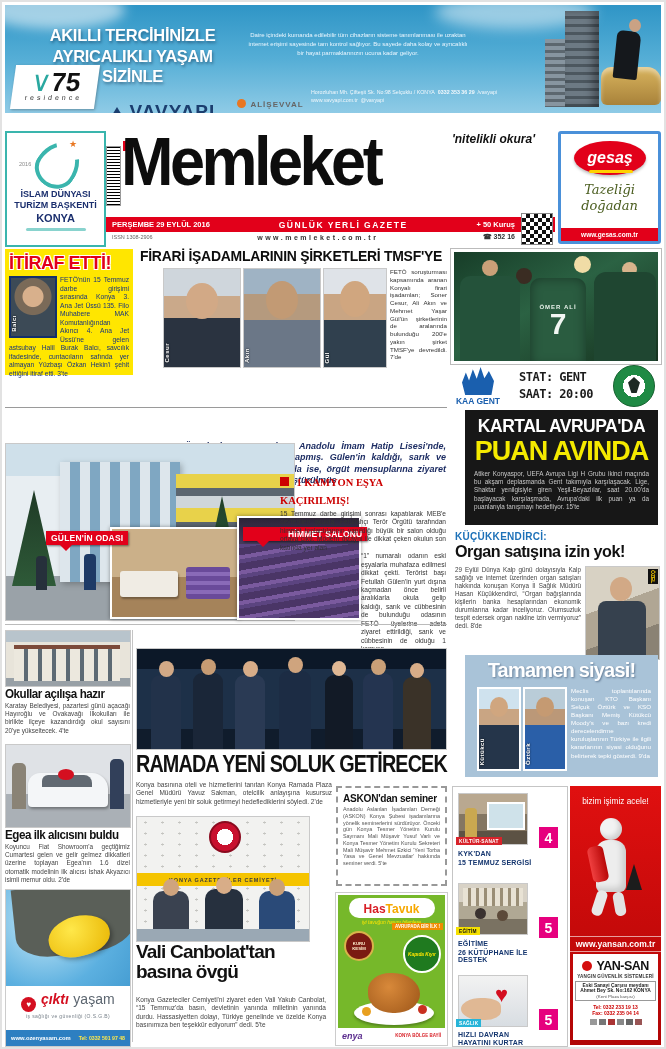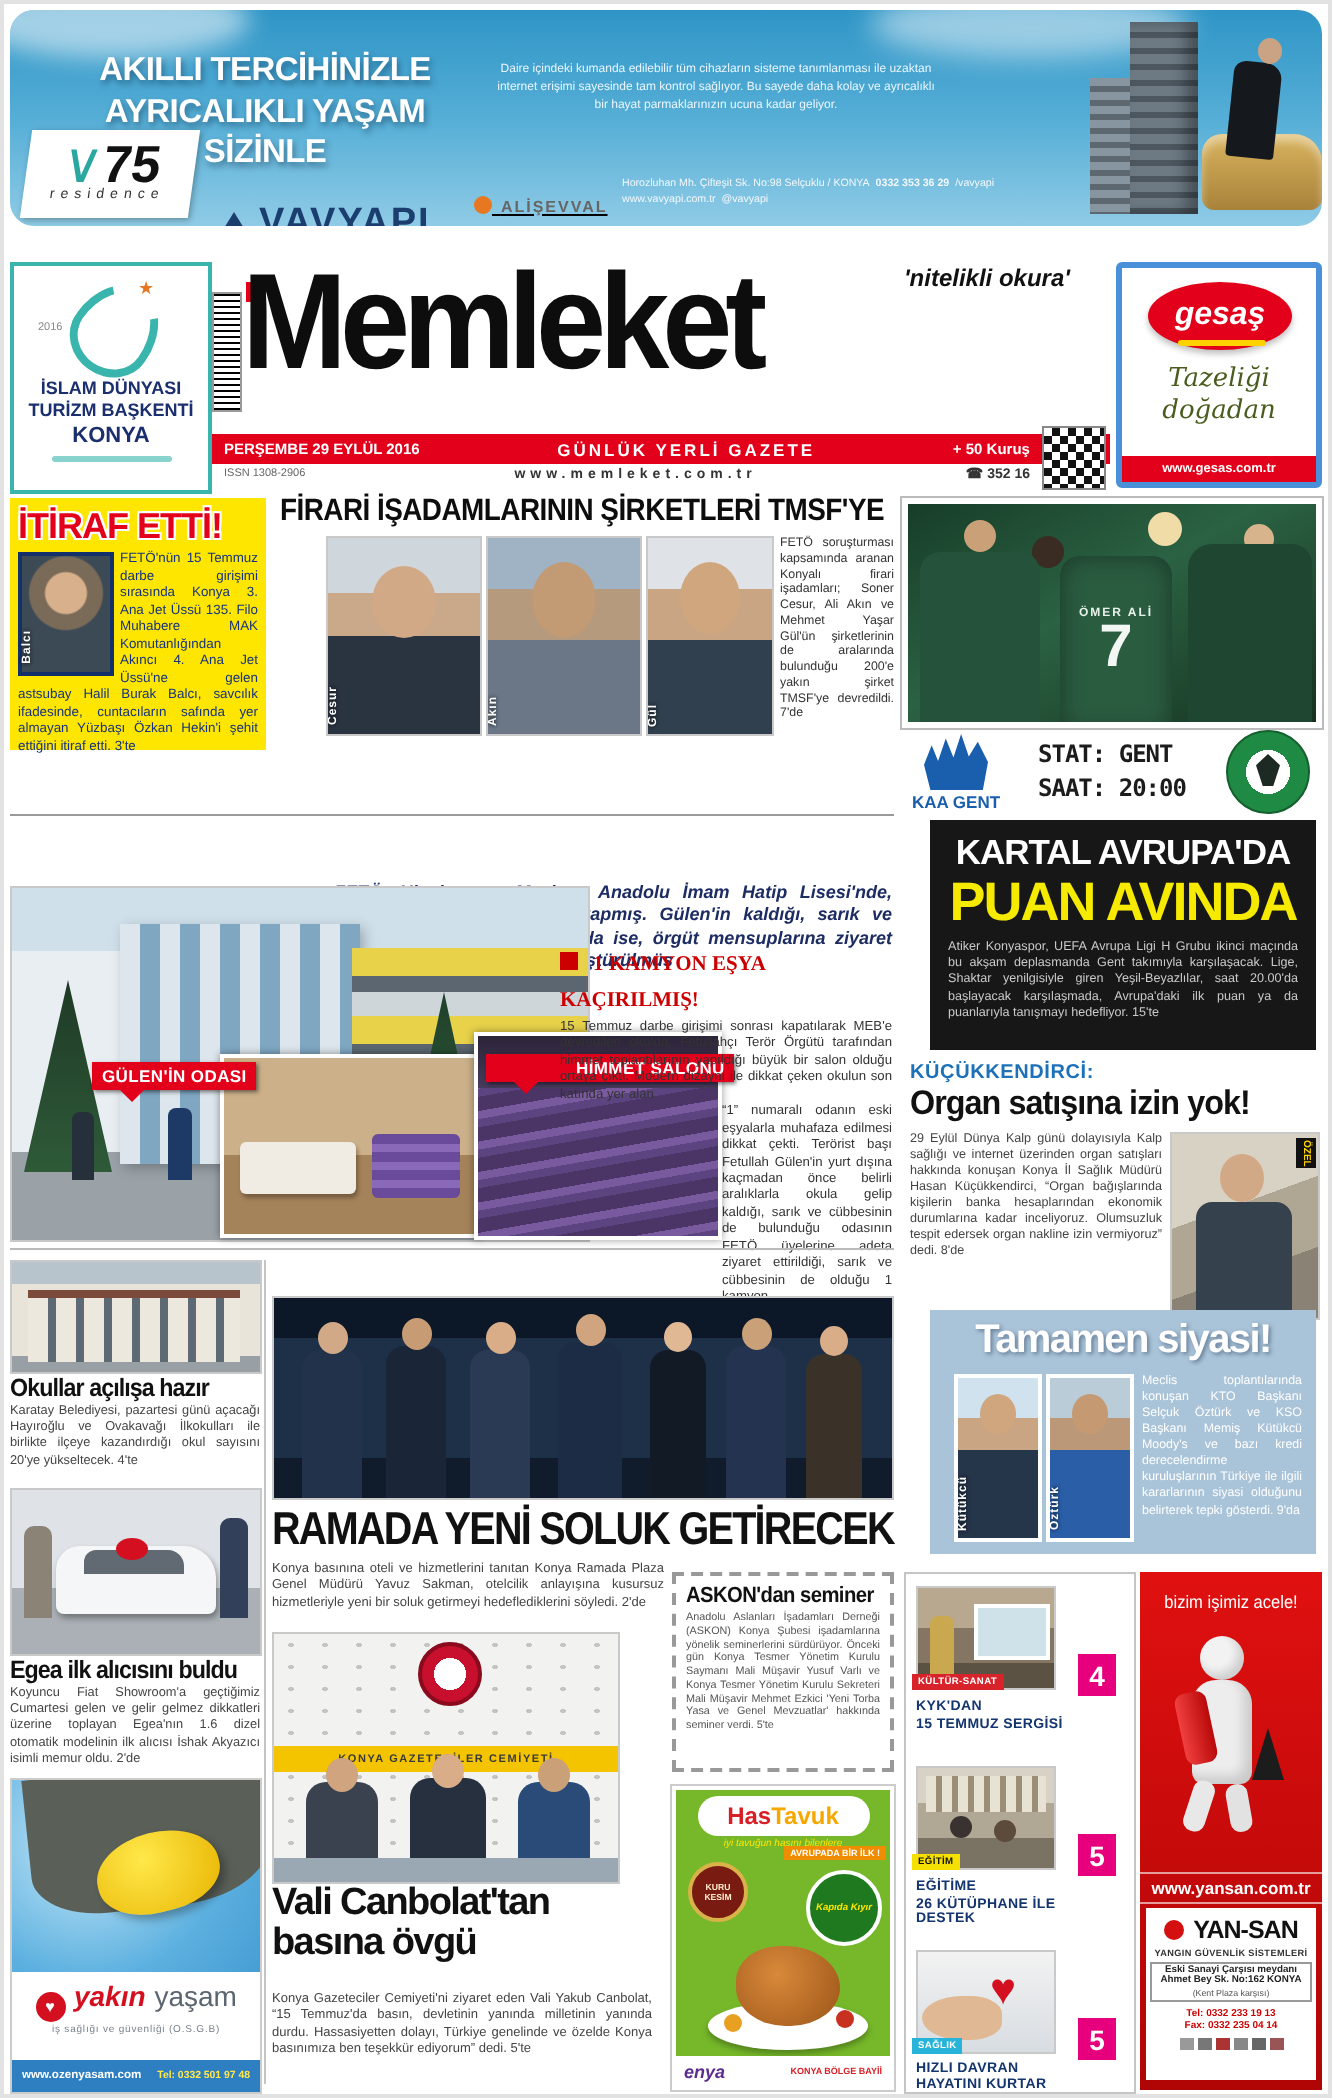--- a/index.html
+++ b/index.html
@@ -20,21 +20,21 @@
   .pgnum{position:absolute;background:#e6007e;color:#fff;font-weight:900;font-size:14px;
          width:19px;height:21px;display:flex;align-items:center;justify-content:center;}
   .badge{position:absolute;font-size:4.8px;font-weight:bold;padding:1.5px 3px;letter-spacing:.2px;}
   .capline{font-size:7px;font-weight:800;color:#14356e;letter-spacing:.2px;}
 </style>
 </head>
 <body>
 
 <div class="page">
 
-  <div class="abs" style="left:5px;top:5px;width:656px;height:108px;background:linear-gradient(180deg,#2f95c6,#55aed6 50%,#8fcbe6);overflow:hidden;border-radius:12px;">
+  <div class="abs" style="left:5px;top:5px;width:656px;height:108px;background:linear-gradient(180deg,#2f95c6,#55aed6 50%,#8fcbe6);overflow:hidden;">
     <div class="abs" style="left:-20px;top:-14px;width:140px;height:38px;background:#fff;opacity:.55;border-radius:50%;filter:blur(6px);"></div>
     <div class="abs" style="left:430px;top:-10px;width:160px;height:34px;background:#fff;opacity:.5;border-radius:50%;filter:blur(7px);"></div>
     <div class="abs" style="left:20px;top:20px;width:215px;text-align:center;color:#fff;font-weight:900;font-size:16.5px;line-height:1.25;text-shadow:1px 2px 3px rgba(0,30,60,.45);letter-spacing:-.3px;">
       <div>AKILLI TERCİHİNİZLE</div>
       <div>AYRICALIKLI YAŞAM SİZİNLE</div>
     </div>
     <div class="abs" style="left:243px;top:26px;width:220px;font-size:6px;line-height:1.5;color:#eaf6ff;text-align:center;">Daire içindeki kumanda edilebilir tüm cihazların sisteme tanımlanması ile uzaktan internet erişimi sayesinde tam kontrol sağlıyor. Bu sayede daha kolay ve ayrıcalıklı bir hayat parmaklarınızın ucuna kadar geliyor.</div>
 
     <div class="abs" style="left:560px;top:6px;width:34px;height:96px;background:repeating-linear-gradient(180deg,#6d7a84 0 5px,#4c575f 5px 8px);box-shadow:inset -6px 0 8px rgba(0,0,0,.35);"></div>
     <div class="abs" style="left:540px;top:34px;width:20px;height:68px;background:repeating-linear-gradient(180deg,#8795a0 0 4px,#5c676f 4px 7px);"></div>
@@ -43,21 +43,21 @@
     <div class="head" style="left:624px;top:14px;width:12px;height:13px;background:#caa284;"></div>
 
     <div class="abs" style="left:8px;top:60px;width:84px;height:44px;background:#fff;transform:skewX(-8deg);box-shadow:1px 1px 3px rgba(0,0,0,.3);text-align:center;">
       <span style="color:#2aa8a0;font-weight:100;font-size:28px;">∨</span><span style="font-weight:900;font-size:26px;color:#111;">75</span>
       <div style="font-size:7px;letter-spacing:3px;color:#333;margin-top:-4px;">residence</div>
     </div>
     <div class="abs" style="left:104px;top:96px;">
       <span style="display:inline-block;width:0;height:0;border-left:8px solid transparent;border-right:8px solid transparent;border-bottom:13px solid #1b3e6f;vertical-align:-2px;"></span>
       <span style="font-size:19px;font-weight:900;color:#1b3e6f;letter-spacing:1px;">VAVYAPI</span>
     </div>
-    <div class="abs" style="left:232px;top:88px;text-decoration:underline;">
+    <div class="abs" style="left:232px;top:88px;">
       <span style="display:inline-block;width:9px;height:9px;border-radius:50%;background:#e87722;vertical-align:-1px;"></span>
       <span style="font-size:8px;font-weight:bold;color:#666;letter-spacing:1px;">ALİŞEVVAL</span>
     </div>
     <div class="abs" style="left:306px;top:84px;width:260px;font-size:5.3px;color:#f2f8fc;line-height:1.5;">
       <div><span>Horozluhan Mh. Çifteşit Sk. No:98 Selçuklu / KONYA</span>&nbsp;&nbsp;<b>0332 353 36 29</b>&nbsp;&nbsp;<span>/vavyapi</span></div>
       <div><span>www.vavyapi.com.tr</span>&nbsp;&nbsp;<span>@vavyapi</span></div>
     </div>
   </div>
 
   <div class="abs" style="left:5px;top:131px;width:97px;height:112px;border:2px solid #3ab5ad;background:#fff;text-align:center;">
@@ -233,21 +233,21 @@
   <div class="abs just" style="left:5px;top:843px;width:125px;font-size:6.4px;line-height:1.28;color:#444;">Koyuncu Fiat Showroom'a geçtiğimiz Cumartesi gelen ve gelir gelmez dikkatleri üzerine toplayan Egea'nın 1.6 dizel otomatik modelinin ilk alıcısı İshak Akyazıcı isimli memur oldu. 2'de</div>
 
   <div class="abs" style="left:5px;top:889px;width:124px;height:156px;background:radial-gradient(circle at 30% 20%,#a8d8f0 0 20px,#5cb0e0 45%,#2f8ac4);overflow:hidden;border:1px solid #ccc;">
     <div class="abs" style="left:8px;top:-6px;width:120px;height:70px;background:#5a5f58;border-radius:0 0 40% 30%;transform:rotate(-6deg);"></div>
     <div class="abs" style="left:42px;top:26px;width:62px;height:40px;background:radial-gradient(circle at 40% 30%,#ffe84a,#e8b400);border-radius:50% 50% 45% 45%;transform:rotate(-14deg);box-shadow:2px 3px 4px rgba(0,0,0,.3);"></div>
     <div class="abs" style="left:0;top:96px;width:100%;height:44px;background:#fff;text-align:center;">
       <div style="margin-top:4px;">
         <span style="display:inline-flex;width:15px;height:15px;border-radius:50%;background:#d40f20;color:#fff;font-size:8px;align-items:center;justify-content:center;vertical-align:-3px;">
             <span>♥</span>
           </span>
-        <span style="font-size:14px;font-weight:900;font-style:italic;color:#d40f20;">yakın</span>
+        <span style="font-size:14px;font-weight:900;font-style:italic;color:#d40f20;">çıktı</span>
         <span style="font-size:14px;font-weight:300;color:#5c6670;">yaşam</span>
       </div>
       <div style="font-size:5px;color:#78818a;letter-spacing:.4px;margin-top:1px;">iş sağlığı ve güvenliği (O.S.G.B)</div>
     </div>
     <div class="abs" style="left:0;bottom:0;width:100%;height:16px;background:#2d7fc1;display:flex;align-items:center;justify-content:space-between;padding:0 5px;box-sizing:border-box;">
       <span style="font-size:5.8px;font-weight:bold;color:#fff;">www.ozenyasam.com</span>
       <span style="font-size:5.2px;font-weight:bold;color:#ffe84a;">Tel: 0332 501 97 48</span>
     </div>
   </div>
 

